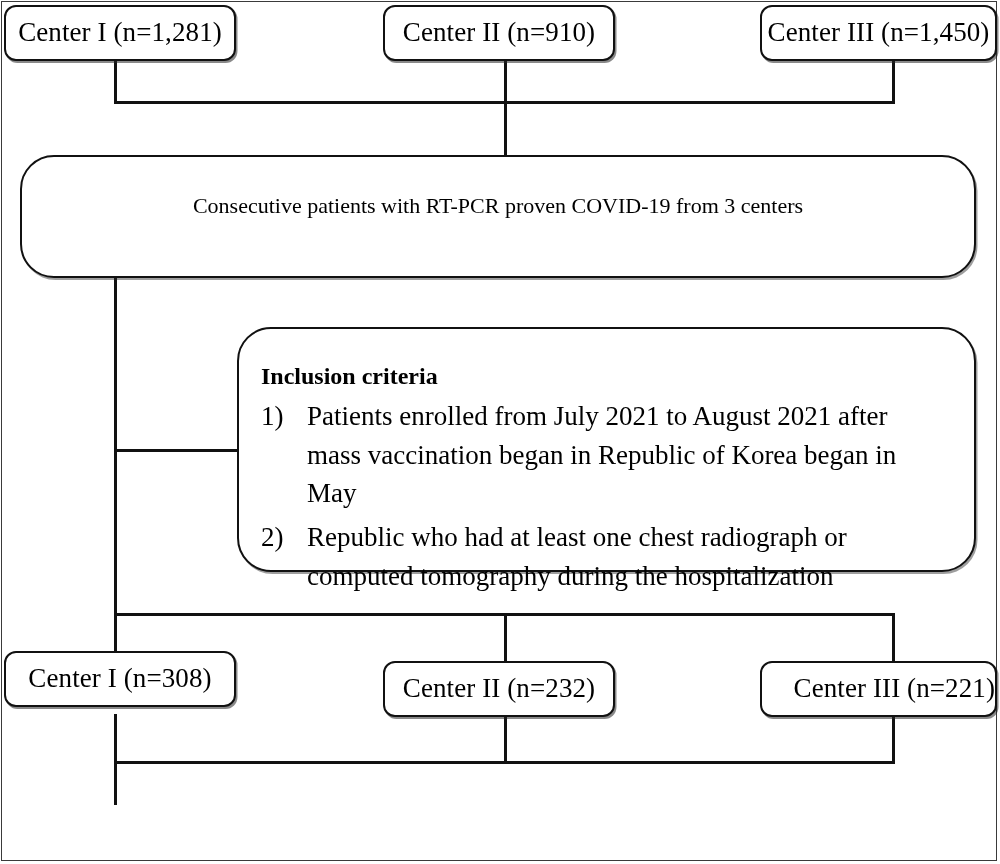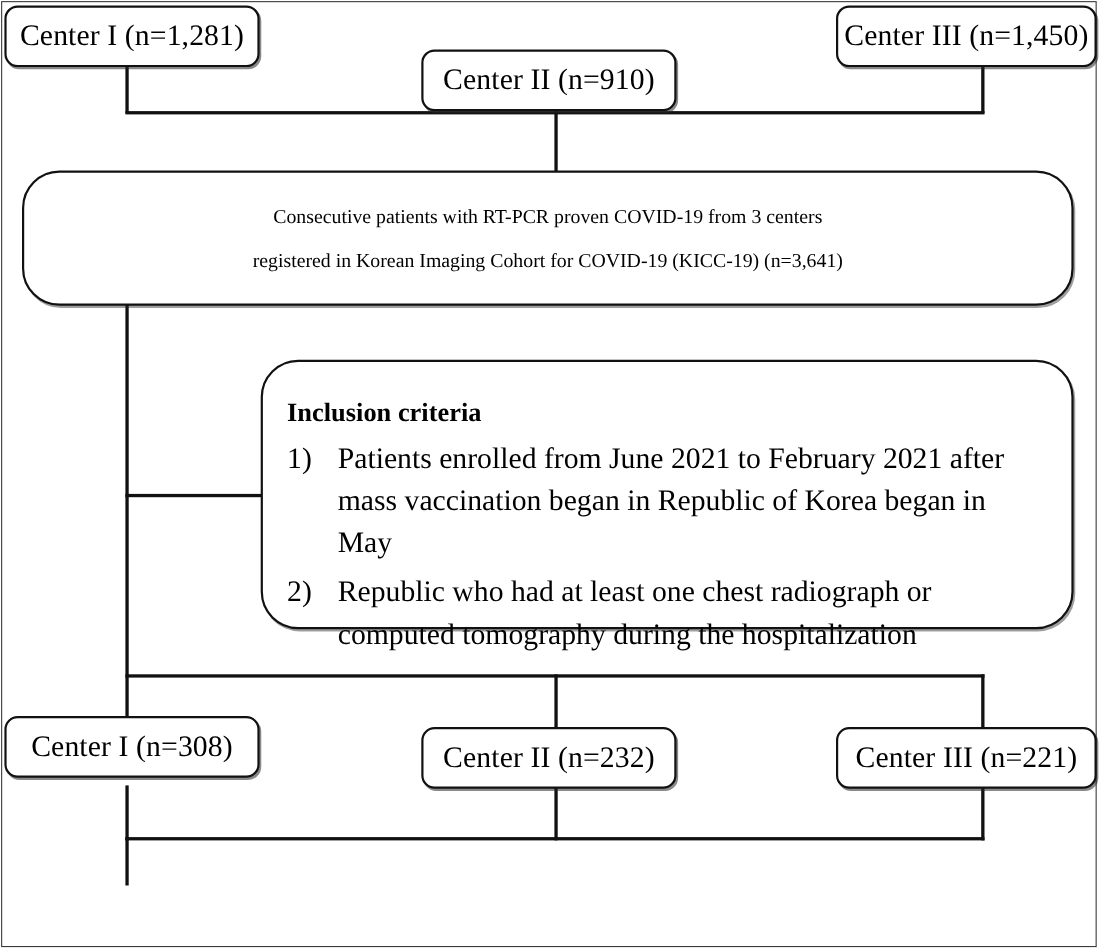--- a/index.html
+++ b/index.html
@@ -64,21 +64,21 @@
   }
 
   .panel-center {
     display: flex;
     flex-direction: column;
     align-items: center;
     justify-content: center;
   }
 
   .panel-center .line {
-    font-size: 18px;
+    font-size: 22px;
     line-height: 1.0;
     white-space: nowrap;
     text-align: right;
   }
   .panel-center .line.first { margin-bottom: 22px; }
 
   
   .criteria {
     display: block;
     padding: 34px 30px 30px 22px;
@@ -143,53 +143,52 @@
   <div class="conn v" style="left:114px; top:714px; height:50px;"></div>
   <div class="conn v" style="left:504px; top:714px; height:50px;"></div>
   <div class="conn v" style="left:892px; top:714px; height:50px;"></div>
   <div class="conn h" style="left:114px; top:761px; width:781px;"></div>
   <div class="conn v" style="left:114px; top:761px; height:44px;"></div>
 
   <div class="node" style="left:4px; top:5px; width:232px; height:56px;">
     <span class="label">Center I (n=1,281)</span>
   </div>
 
-  <div class="node" style="left:383px; top:5px; width:232px; height:56px;margin-top:40px;">
+  <div class="node" style="left:383px; top:5px; width:232px; height:56px;">
     <span class="label">Center II (n=910)</span>
   </div>
 
   <div class="node" style="left:760px; top:5px; width:237px; height:56px;">
     <span class="label">Center III (n=1,450)</span>
   </div>
 
   <div class="node panel panel-center" style="left:20px; top:155px; width:956px; height:123px;">
     <span class="line first">Consecutive patients with RT-PCR proven COVID-19 from 3 centers</span>
-    <span class="line">registered in Korean Imaging Cohort for COVID-19 (KICC-19) (n=3,641)</span>
   </div>
 
   <div class="node panel criteria" style="left:237px; top:327px; width:739px; height:245px;">
     <h3>Inclusion criteria</h3>
     <ol>
       <li>
         <span class="num">1)</span>
-        <span class="txt">Patients enrolled from June 2021 to February 2021 after mass vaccination began in Republic of Korea began in May</span>
+        <span class="txt">Patients enrolled from July 2021 to August 2021 after mass vaccination began in Republic of Korea began in May</span>
       </li>
       <li>
         <span class="num">2)</span>
         <span class="txt">Republic who had at least one chest radiograph or computed tomography during the hospitalization</span>
       </li>
     </ol>
   </div>
 
   <div class="node" style="left:4px; top:651px; width:232px; height:56px;">
     <span class="label">Center I (n=308)</span>
   </div>
 
   <div class="node" style="left:383px; top:661px; width:232px; height:56px;text-align:center;">
     <span class="label">Center II (n=232)</span>
   </div>
 
-  <div class="node" style="left:760px; top:661px; width:237px; height:56px;">
+  <div class="node" style="left:760px; top:661px; width:237px; height:56px;justify-content:flex-end;">
     <span class="label">Center III (n=221)</span>
   </div>
 
 
 </div>
 
 </body></html>

